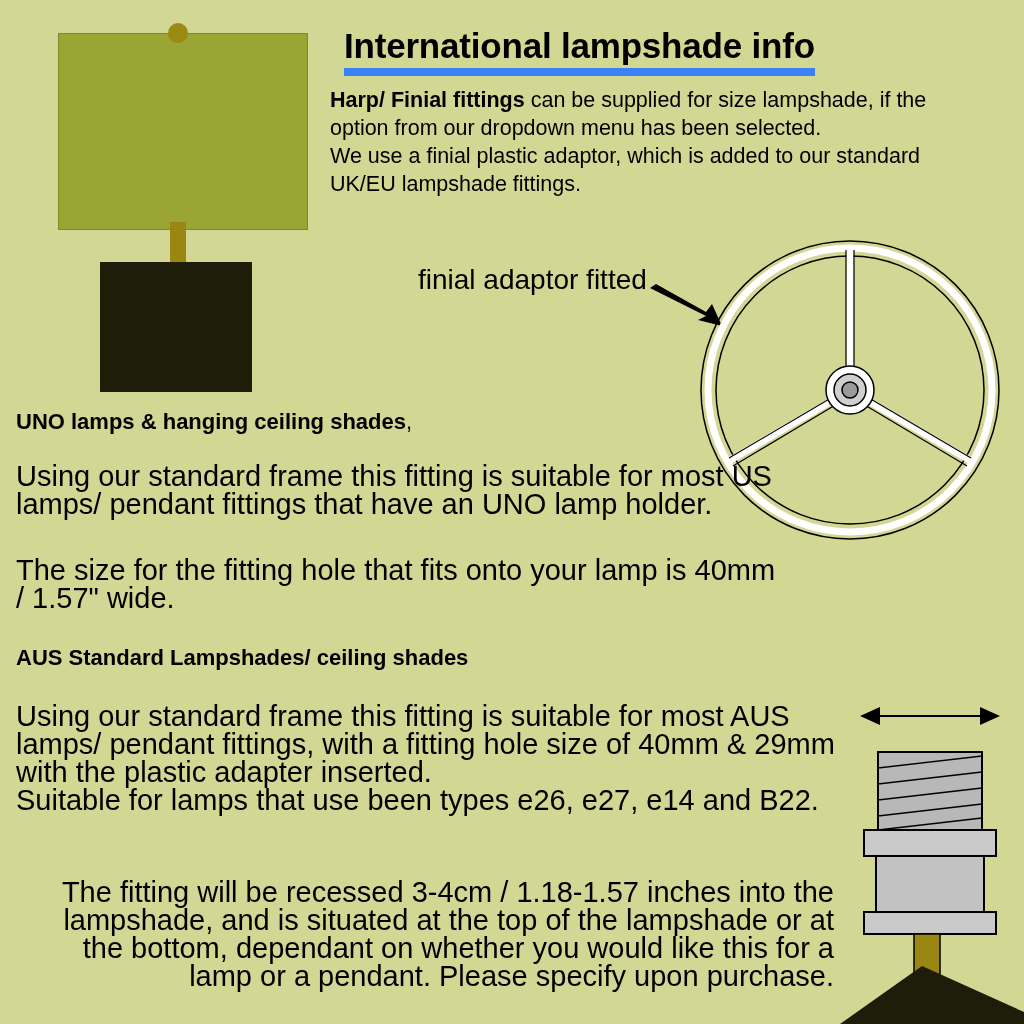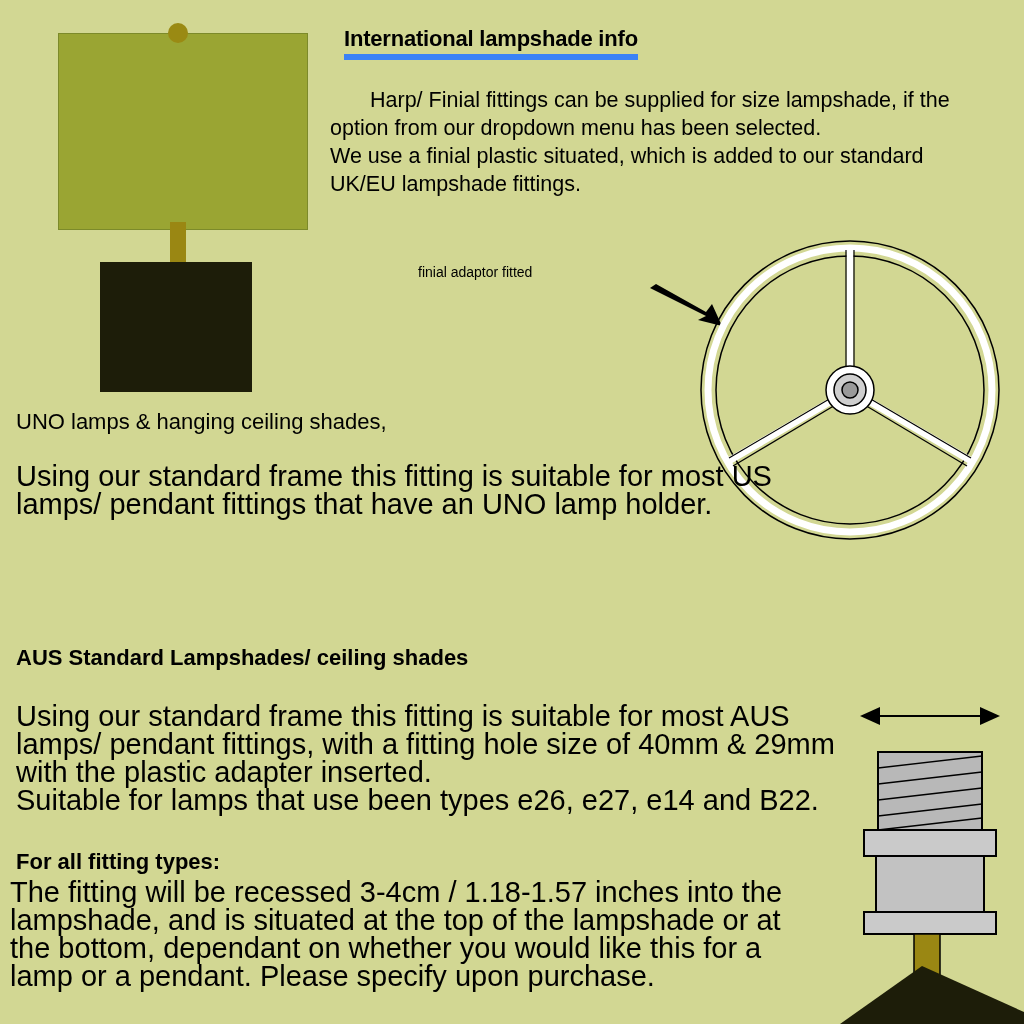--- a/index.html
+++ b/index.html
@@ -19,37 +19,37 @@
     position: relative;
     width: 1024px;
     height: 1024px;
   }
 
   
   .title {
     position: absolute;
     left: 344px;
     top: 26px;
-    font-size: 22px;
+    font-size: 35px;
     font-weight: bold;
     letter-spacing: -0.2px;
-    border-bottom: 6px solid #3b82f6;
+    border-bottom: 8px solid #3b82f6;
     padding-bottom: 2px;
   }
 
   
   .intro {
     position: absolute;
     left: 330px;
     top: 86px;
     width: 660px;
     font-size: 21.5px;
     line-height: 28px;
   }
-  .intro b { font-weight: normal; margin-left: 40px; }
+  .intro b { font-weight: bold; }
 
   
   .lamp-shade {
     position: absolute;
     left: 58px;
     top: 33px;
     width: 248px;
     height: 195px;
     background: #9aa533;
     border: 1px solid #7c8a2a;
@@ -78,21 +78,21 @@
     width: 152px;
     height: 130px;
     background: #1d1d09;
   }
 
   
   .finial-label {
     position: absolute;
     left: 418px;
     top: 264px;
-    font-size: 14px;
+    font-size: 28px;
   }
   .finial-arrow {
     position: absolute;
     left: 648px;
     top: 284px;
     width: 80px;
     height: 50px;
   }
 
   
@@ -104,29 +104,29 @@
     height: 300px;
   }
 
   
   .block {
     position: absolute;
     font-size: 29px;
     line-height: 28px;
   }
   .block .hd {
-    font-weight: normal;
+    font-weight: bold;
   }
   .uno-head { left: 16px; top: 408px; font-size: 22px; }
   .uno-p1   { left: 16px; top: 462px; width: 760px; }
   .uno-p2   { left: 16px; top: 556px; width: 760px; }
   .aus-head { left: 16px; top: 644px; font-size: 22px; font-weight: bold; }
   .aus-p1   { left: 16px; top: 702px; width: 830px; }
   .all-head { left: 16px; top: 848px; font-size: 22px; font-weight: bold; }
-  .all-p1   { left: 10px; top: 878px; width: 810px; }
+  .all-p1   { left: 24px; top: 878px; width: 810px; text-align: right; }
 
   
   .holder {
     position: absolute;
     left: 836px;
     top: 700px;
     width: 188px;
     height: 324px;
   }
   .hline { stroke: #000; stroke-width: 2; }
@@ -140,21 +140,21 @@
     <div class="lamp-shade"></div>
     <div class="lamp-knob"></div>
     <div class="lamp-rod"></div>
     <div class="lamp-base"></div>
   </div>
 
   <div class="title">International lampshade info</div>
 
   <div class="intro">
     <span><b>Harp/ Finial fittings</b><span> can be supplied for size lampshade, if the option from our dropdown menu has been selected.</span></span>
-    <div>We use a finial plastic situated, which is added to our standard UK/EU lampshade fittings.</div>
+    <div>We use a finial plastic adaptor, which is added to our standard UK/EU lampshade fittings.</div>
   </div>
 
   <div class="finial-label">finial adaptor fitted</div>
 
   <svg class="finial-arrow" viewBox="0 0 80 50">
     <path d="M2 4 L58 32 L50 36 L74 42 L64 20 L58 28 L8 0 Z" fill="#000"></path>
   </svg>
 
   <svg class="ring" viewBox="0 0 300 300">
     <circle cx="150" cy="150" r="142" fill="none" stroke="#ffffff" stroke-width="7"></circle>
@@ -176,28 +176,28 @@
     </g>
     <circle cx="150" cy="150" r="24" fill="#ffffff" stroke="#000" stroke-width="1.5"></circle>
     <circle cx="150" cy="150" r="16" fill="#cfcfcf" stroke="#000" stroke-width="1.5"></circle>
     <circle cx="150" cy="150" r="8" fill="#9a9a9a" stroke="#000" stroke-width="1.5"></circle>
   </svg>
 
   <div class="block uno-head">
     <span class="hd">UNO lamps &amp; hanging ceiling shades</span><span>,</span>
   </div>
   <div class="block uno-p1">Using our standard frame this fitting is suitable for most US lamps/ pendant fittings that have an UNO lamp holder.</div>
+  <div class="block uno-p2">The size for the fitting hole that fits onto your lamp is 40mm / 1.57" wide.</div>
 
   <div class="block aus-head">AUS Standard Lampshades/ ceiling shades</div>
   <div class="block aus-p1">
     <span>Using our standard frame this fitting is suitable for most AUS lamps/ pendant fittings, with a fitting hole size of 40mm &amp; 29mm with the plastic adapter inserted.</span>
     <div>Suitable for lamps that use been types e26, e27, e14 and B22.</div>
   </div>
 
-  <div class="block all-head">For all fitting types:</div>
   <div class="block all-p1">The fitting will be recessed 3-4cm / 1.18-1.57 inches into the lampshade, and is situated at the top of the lampshade or at the bottom, dependant on whether you would like this for a lamp or a pendant. Please specify upon purchase.</div>
 
   <svg class="holder" viewBox="0 0 188 324">
 
     <g>
       <line x1="32" y1="16" x2="156" y2="16" class="hline"></line>
       <path d="M24 16 L44 7 L44 25 Z" fill="#000"></path>
       <path d="M164 16 L144 7 L144 25 Z" fill="#000"></path>
     </g>
 

